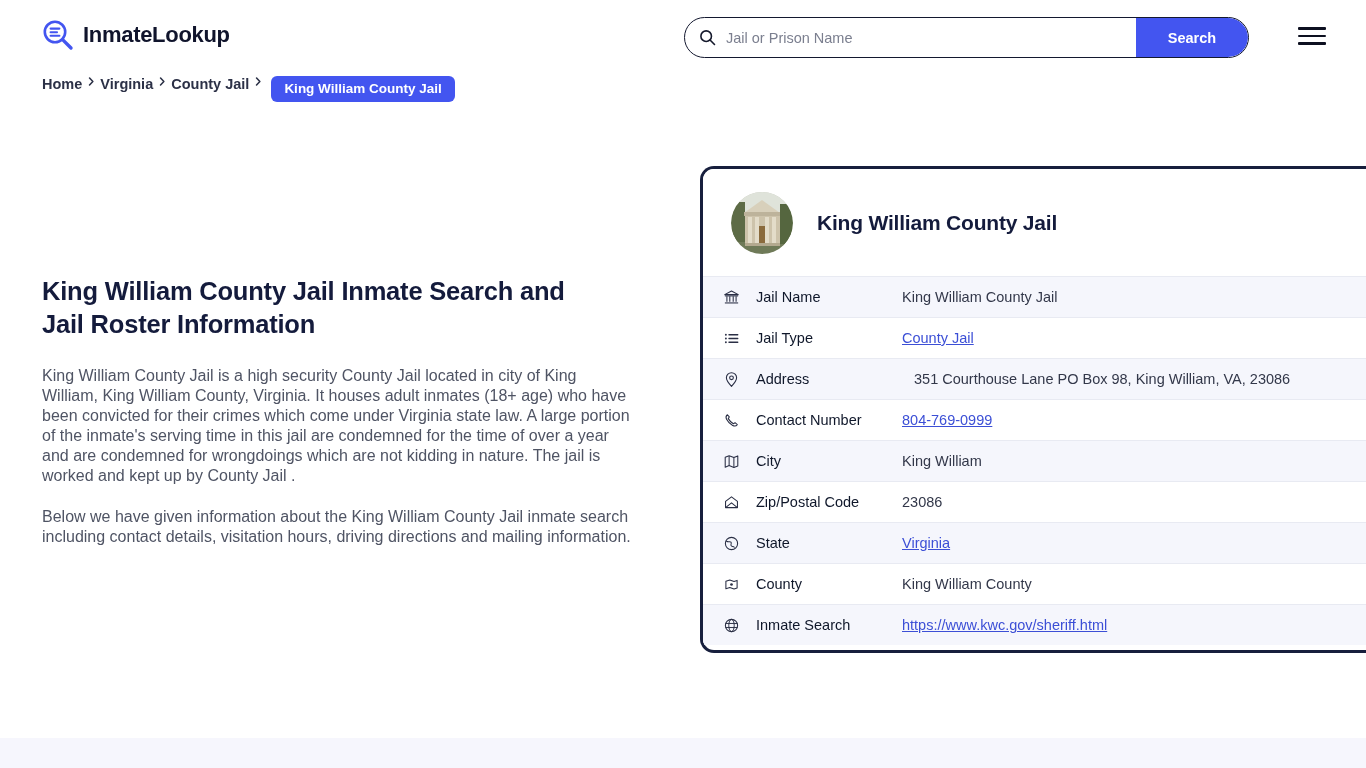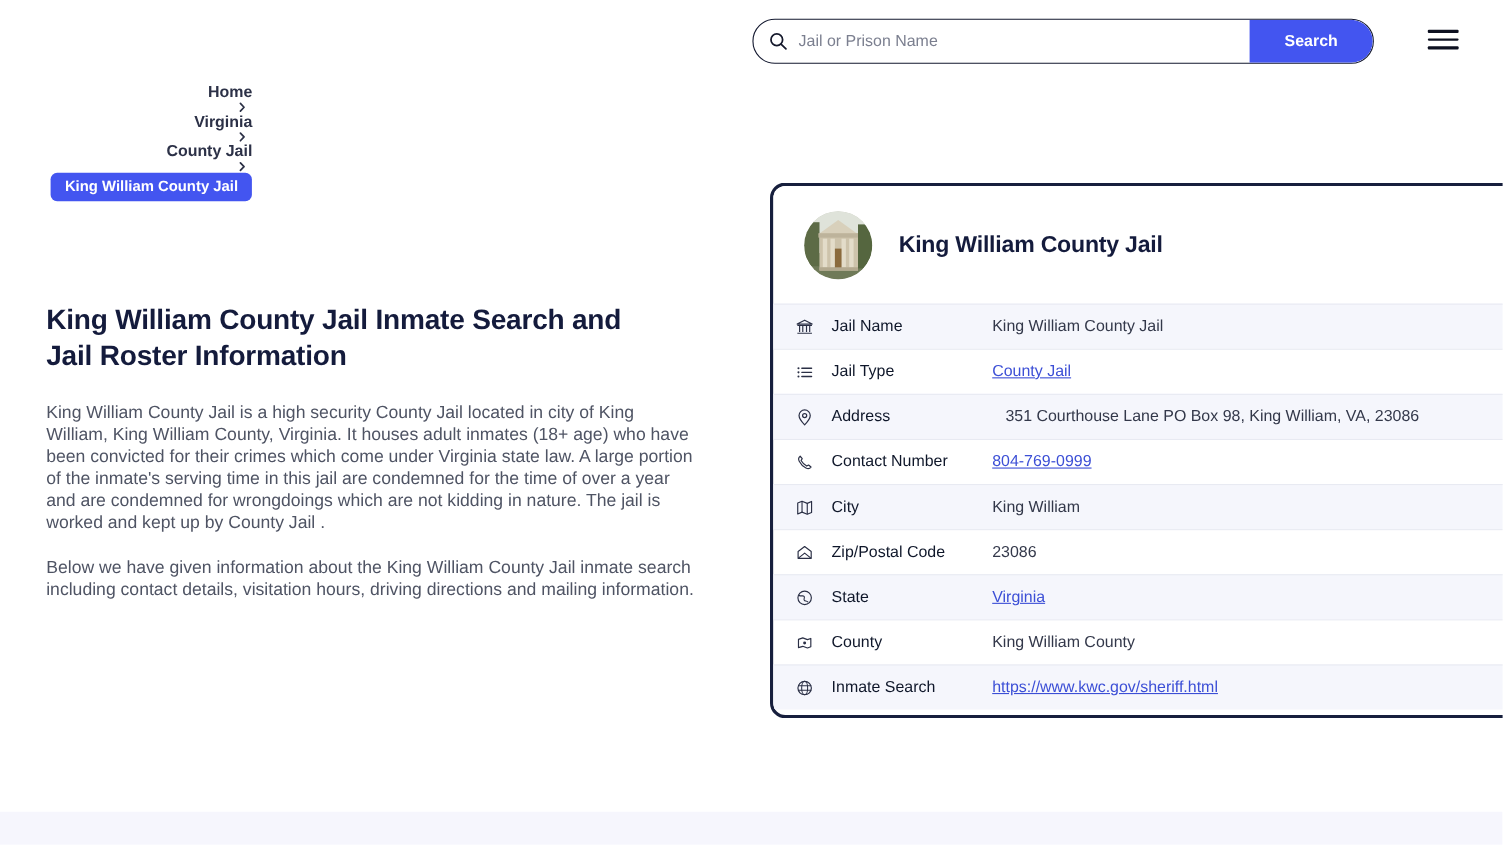--- a/index.html
+++ b/index.html
@@ -100,24 +100,23 @@
     background: #0d1020;
     border-radius: 1px;
   }
 
   
   .breadcrumb {
     position: absolute;
     left: 42px;
     top: 76px;
     display: flex;
-    align-items: flex-end;
+    align-items: flex-start;
     gap: 0;
     height: 22px;
-    flex-direction: column;
   }
   .crumb {
     font-size: 14.5px;
     color: #2c3147;
     font-weight: 600;
     text-decoration: none;
     cursor: pointer;
     white-space: nowrap;
   }
   .crumb-sep {
@@ -246,20 +245,32 @@
     width: 1366px;
     height: 30px;
     background: #f6f6fd;
   }
 </style>
 </head>
 <body>
 
 <div class="header">
 
+  <div class="brand">
+    <span class="brand-icon">
+      <svg viewBox="0 0 32 32" width="32" height="32" aria-hidden="true">
+        <circle cx="13" cy="13" r="10.2" fill="none" stroke="#4355f0" stroke-width="2.6"></circle>
+        <line x1="8.6" y1="9.6" x2="17.4" y2="9.6" stroke="#4355f0" stroke-width="2.1" stroke-linecap="round"></line>
+        <line x1="8.6" y1="13.2" x2="15" y2="13.2" stroke="#4355f0" stroke-width="2.1" stroke-linecap="round"></line>
+        <line x1="8.6" y1="16.8" x2="17.4" y2="16.8" stroke="#4355f0" stroke-width="2.1" stroke-linecap="round"></line>
+        <line x1="20.6" y1="20.6" x2="29" y2="29" stroke="#4355f0" stroke-width="3.4" stroke-linecap="round"></line>
+      </svg>
+    </span>
+    <span class="brand-text">InmateLookup</span>
+  </div>
 
   <div class="search-wrap">
     <span class="search-mag">
       <svg viewBox="0 0 18 18" width="17" height="17" aria-hidden="true">
         <circle cx="7.6" cy="7.6" r="5.6" fill="none" stroke="#15192c" stroke-width="1.7"></circle>
         <line x1="11.7" y1="11.7" x2="16.4" y2="16.4" stroke="#15192c" stroke-width="1.7" stroke-linecap="round"></line>
       </svg>
     </span>
     <input class="search-input" type="text" placeholder="Jail or Prison Name" style="">
     <button class="search-btn">Search</button>

